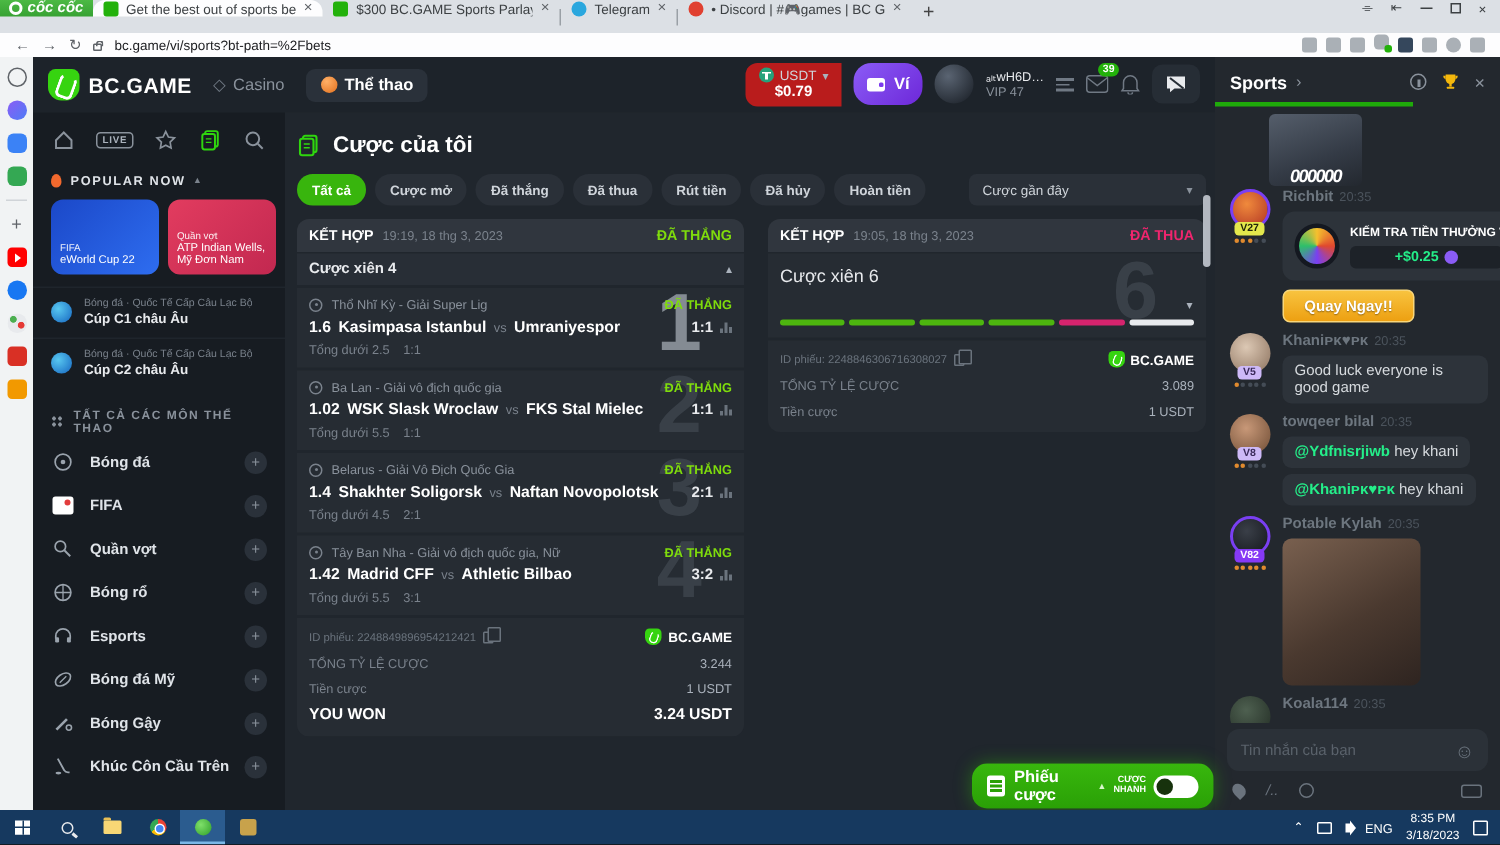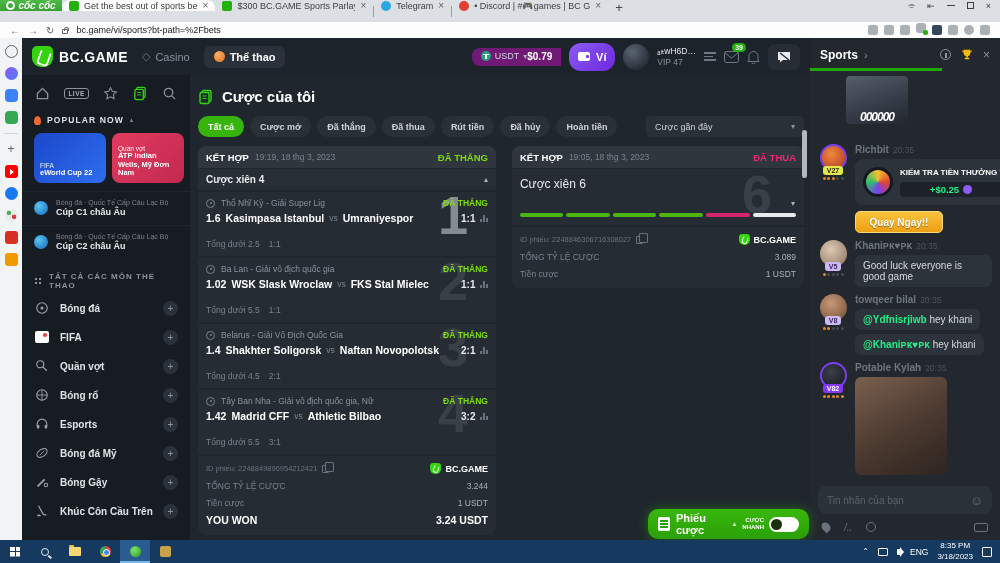--- a/index.html
+++ b/index.html
@@ -53,21 +53,21 @@
   .sheader{position:absolute;left:22px;top:38px;width:788px;height:37px;background:#1d232a;display:flex;align-items:center;gap:14px;padding:0 10px}
   .bc-logo{display:flex;align-items:center;gap:6px}
   .bc-shield{width:21px;height:21px;background:#36d410;border-radius:5px 5px 9px 9px;position:relative;flex:none}
   .bc-shield::after{content:"";position:absolute;left:6px;top:4px;width:8px;height:12px;border:2.5px solid #fff;border-radius:4px;border-top-color:transparent;transform:rotate(20deg)}
   .brand{color:#fff;font-weight:bold;font-size:14px;letter-spacing:.4px}
   .nav-item{display:flex;align-items:center;gap:5px;font-size:11px;color:#8a929c}
   .nav-item.active{background:#2a313a;color:#fff;font-weight:bold;padding:5px 10px;border-radius:6px}
   .dia{font-size:11px;color:#707984}
   .bball{width:11px;height:11px;border-radius:50%;background:radial-gradient(circle at 35% 30%,#ffb067,#e2701d);position:relative;flex:none}
   .hright{margin-left:auto;display:flex;align-items:center;gap:8px}
-  .wallet-chip{background:#701a75;border-radius:8px 0 0 8px;padding:3px 9px;display:flex;flex-direction:row;align-items:center;line-height:1.2}
+  .wallet-chip{background:#b91c1c;border-radius:8px 0 0 8px;padding:3px 9px;display:flex;flex-direction:column;align-items:center;line-height:1.2}
   .wc-top{display:flex;align-items:center;gap:4px;font-size:9px;color:#cfd4da}
   .usdt{width:10px;height:10px;border-radius:50%;background:#26a17b;position:relative;flex:none}
   .usdt::before{content:"";position:absolute;left:2px;top:2.5px;width:6px;height:1.5px;background:#fff}
   .usdt::after{content:"";position:absolute;left:4.4px;top:2.5px;width:1.5px;height:5px;background:#fff}
   .wc-bal{font-size:10px;font-weight:bold;color:#fff}
   .vi-btn{width:46px;height:28px;border-radius:12px;background:linear-gradient(135deg,#8b5cf6,#6d28d9);color:#fff;font-size:11px;font-weight:bold;display:flex;align-items:center;justify-content:center;gap:6px}
   .wlt{width:12px;height:9px;background:#fff;border-radius:2px;position:relative}
   .wlt::after{content:"";position:absolute;right:1px;top:3px;width:3px;height:3px;background:#7c3aed;border-radius:1px}
   .avatar{width:26px;height:26px;border-radius:50%;background:radial-gradient(circle at 35% 30%,#5a6472,#161b22);flex:none}
   .uinfo{line-height:1.25}
@@ -86,21 +86,21 @@
   .snav-icons svg{display:block}
   .live-badge{border:1px solid #8a929c;border-radius:3px;color:#aab2bc;font-size:6.5px;font-weight:bold;padding:1px 3px;letter-spacing:.5px}
   .pop-head{display:flex;align-items:center;gap:6px;padding:6px 12px 2px 12px;font-size:8.5px;font-weight:bold;color:#dfe3e8;letter-spacing:1.1px}
   .flame{width:7px;height:9px;background:#f2692e;border-radius:50% 50% 50% 50%/60% 60% 40% 40%;flex:none}
   .pop-caret{color:#7a828c;font-size:7px}
   .pop-cards{display:flex;gap:6px;padding:6px 0 8px 12px;overflow:hidden}
   .pcard{flex:none;width:72px;height:50px;border-radius:8px;padding:5px 6px;display:flex;flex-direction:column;justify-content:flex-end;color:#fff;position:relative;overflow:hidden}
   .pc-blue{background:linear-gradient(135deg,#1b48c8,#2e6df0)}
   .pc-red{background:linear-gradient(135deg,#e23c5f,#c22850)}
   .pcard .tag{font-size:6.5px;opacity:.92}
-  .pcard .ttl{font-size:7.5px;font-weight:bold;line-height:1.15}
+  .pcard .ttl{font-size:7.5px;font-weight:normal;line-height:1.15}
   .league-item{display:flex;align-items:center;gap:8px;padding:6px 12px;border-top:1px solid #1f252c}
   .flag{width:14px;height:14px;border-radius:50%;flex:none}
   .flag-us{background:repeating-linear-gradient(#b22234 0 2px,#fff 2px 4px)}
   .flag-globe{background:radial-gradient(circle at 35% 35%,#58c7f0,#1565c0)}
   .l-txt{line-height:1.3;min-width:0}
   .l-cat{font-size:7px;color:#7a828c;white-space:nowrap;overflow:hidden}
   .l-name{font-size:9px;font-weight:bold;color:#e8eaed;white-space:nowrap}
   .allsports-head{display:flex;gap:7px;align-items:center;padding:13px 12px 4px 12px;font-size:8px;font-weight:bold;color:#8a929c;letter-spacing:1px}
   .grid-ic{width:8px;height:8px;background-image:radial-gradient(#8a929c 1.1px,transparent 1.2px);background-size:4px 4px;flex:none}
   .sport{display:flex;align-items:center;gap:10px;padding:0 12px;height:29px}
@@ -137,21 +137,21 @@
   .ball::after{content:"";position:absolute;left:2.5px;top:2.5px;width:2px;height:2px;background:#7a828c;border-radius:50%}
   .lg{font-size:8.5px;color:#8a929c;flex:1;white-space:nowrap;overflow:hidden}
   .lst{font-size:8.5px;font-weight:bold;color:#7fdc0c;flex:none}
   .leg-l2{display:flex;align-items:center;gap:5px;margin-top:4px;position:relative;z-index:1}
   .odds,.team{font-size:10.5px;font-weight:bold;color:#fff;white-space:nowrap}
   .vs{font-size:8.5px;color:#7a828c}
   .score{margin-left:auto;font-size:10px;font-weight:bold;color:#e8eaed}
   .bars{display:flex;align-items:flex-end;gap:1.5px;height:7px}
   .bars i{width:1.5px;background:#6a737d;display:block}
   .bars i:nth-child(1){height:3px}.bars i:nth-child(2){height:7px}.bars i:nth-child(3){height:4px}
-  .leg-l3{margin-top:15px;font-size:8.5px;color:#7a828c;display:flex;gap:9px;position:relative;z-index:1}
+  .leg-l3{margin-top:4px;font-size:8.5px;color:#7a828c;display:flex;gap:9px;position:relative;z-index:1}
   .bc-foot{background:#262c33;margin-top:2px;padding:7px 8px 9px 8px;position:relative}
   .idrow{display:flex;align-items:center}
   .idtxt{font-size:7.5px;color:#6a737d}
   .copy{width:7px;height:8px;border:1px solid #6a737d;border-radius:1px;position:relative;margin-left:5px}
   .copy::after{content:"";position:absolute;left:1.5px;top:-3.5px;width:7px;height:8px;border:1px solid #6a737d;border-radius:1px;background:#262c33}
   .bclogo-s{margin-left:auto;display:flex;align-items:center;gap:4px}
   .bc-shield.sm{width:11px;height:11px;border-radius:3px 3px 5px 5px}
   .bc-shield.sm::after{left:3px;top:2px;width:4px;height:6px;border-width:1.5px}
   .bclogo-s .bt{font-size:9px;font-weight:bold;color:#fff}
   .trow{display:flex;justify-content:space-between;margin-top:7px;font-size:8.5px;color:#7a828c}
@@ -170,21 +170,21 @@
   .chat{position:absolute;left:810px;top:38px;width:190px;height:502px;background:#23282e;display:flex;flex-direction:column}
   .chat-head{height:33px;position:relative;display:flex;align-items:center;gap:6px;padding:0 10px;flex:none}
   .chat-tab{font-size:12px;font-weight:bold;color:#fff}
   .chev{color:#8a929c;font-size:11px}
   .chat-head-icons{margin-left:auto;display:flex;gap:9px;align-items:center;color:#8a929c}
   .info-ic{width:11px;height:11px;border:1px solid #8a929c;border-radius:50%;position:relative}
   .info-ic::after{content:"";position:absolute;left:4.5px;top:3px;width:1.5px;height:5px;background:#8a929c}
   .x-ic{font-size:12px;color:#8a929c}
   .underline{position:absolute;left:0;bottom:0;width:132px;height:3px;background:#1faa0a}
   .feed{flex:1;overflow:hidden;padding:5px 8px 0 8px}
-  .banner{width:62px;height:48px;margin:0 0 20px 28px;border-radius:4px;background:linear-gradient(160deg,#555e6b,#343b46 60%,#23282f);display:flex;align-items:flex-end;justify-content:center;color:#fff;font-weight:bold;font-style:italic;font-size:12px;letter-spacing:-1px}
+  .banner{width:62px;height:48px;margin:0 0 2px 28px;border-radius:4px;background:linear-gradient(160deg,#555e6b,#343b46 60%,#23282f);display:flex;align-items:flex-end;justify-content:center;color:#fff;font-weight:bold;font-style:italic;font-size:12px;letter-spacing:-1px}
   .msg{display:flex;gap:7px;margin-bottom:7px}
   .mav{width:30px;flex:none;display:flex;flex-direction:column;align-items:center}
   .av{width:27px;height:27px;border-radius:50%;flex:none}
   .av.ring{border:2px solid #7a3ff2}
   .badge{margin-top:-5px;font-size:7px;font-weight:bold;padding:1px 4px;border-radius:3px;position:relative;z-index:1}
   .b-lime{background:#e3e84c;color:#22270a}
   .b-lav{background:#cdb9f7;color:#3a2a5a}
   .b-pur{background:#8639f5;color:#fff}
   .stars{display:flex;gap:1.5px;margin-top:2px}
   .stars i{width:3px;height:3px;border-radius:50%;background:#444c56;display:block}

